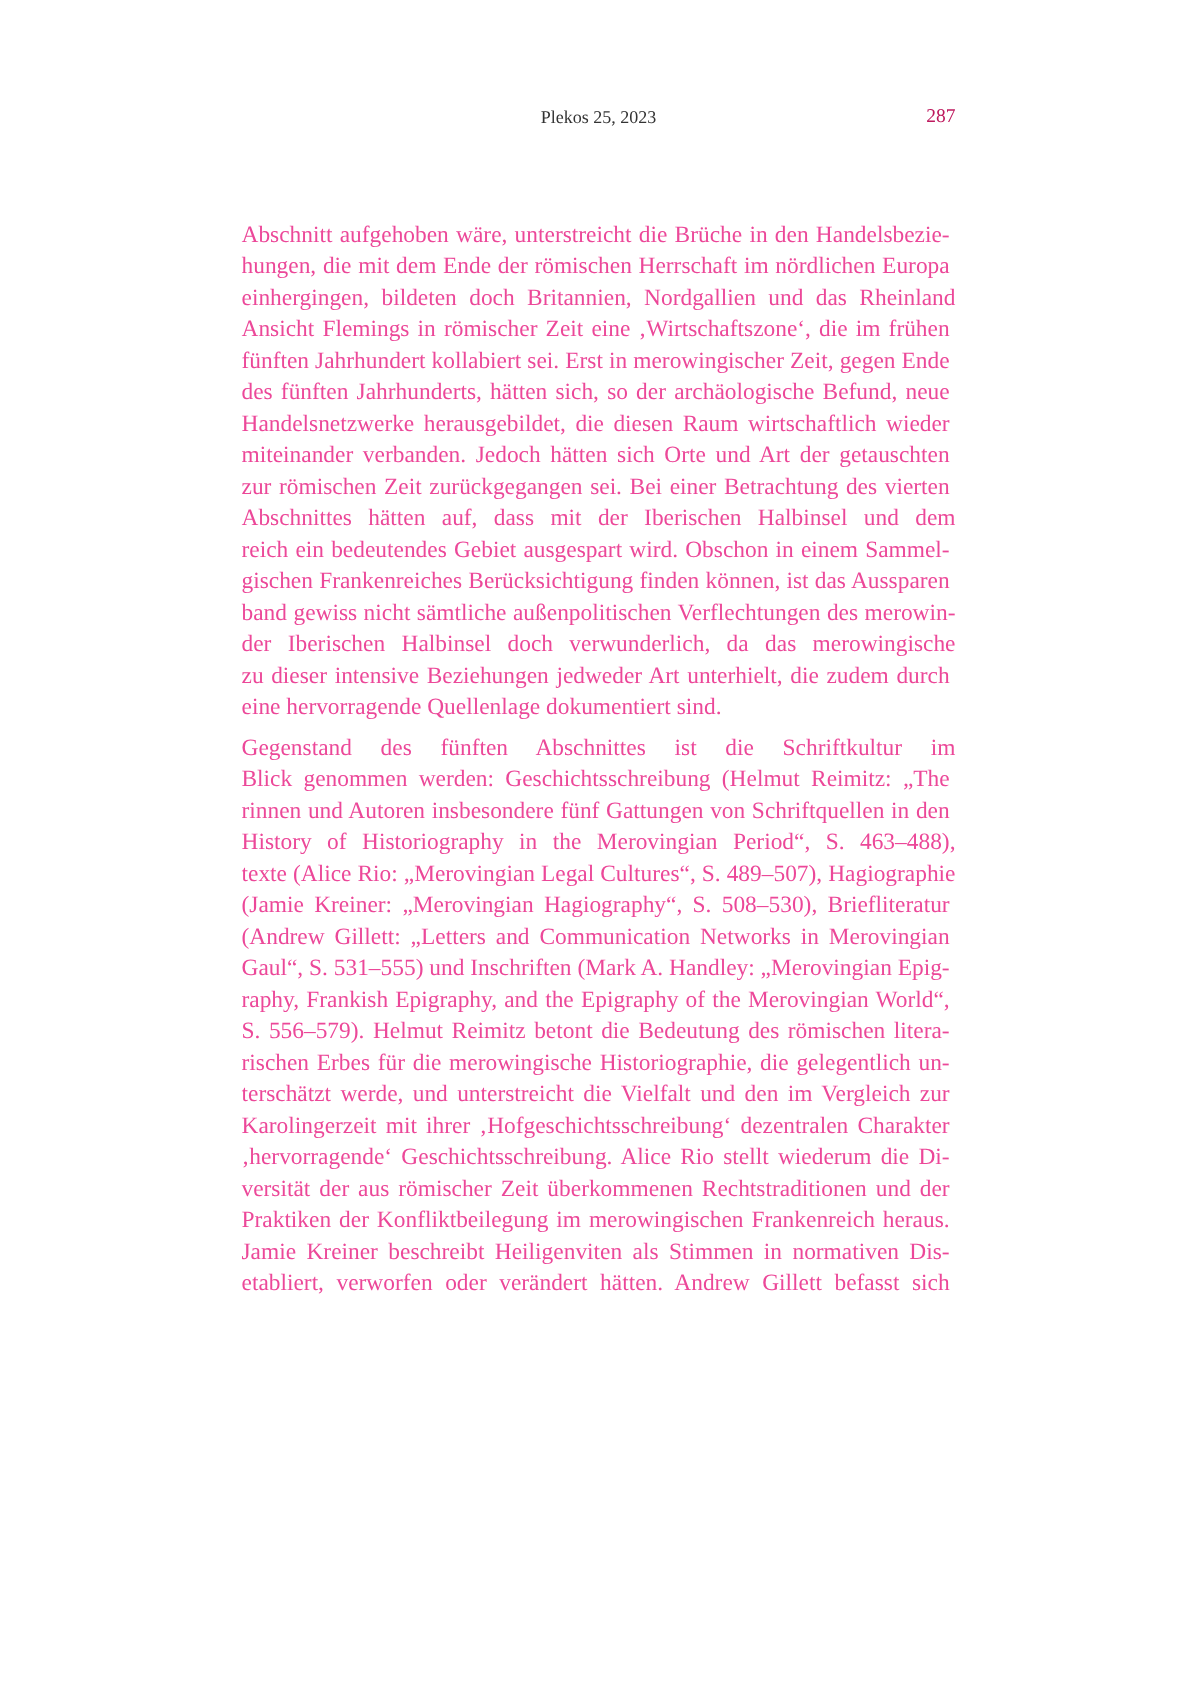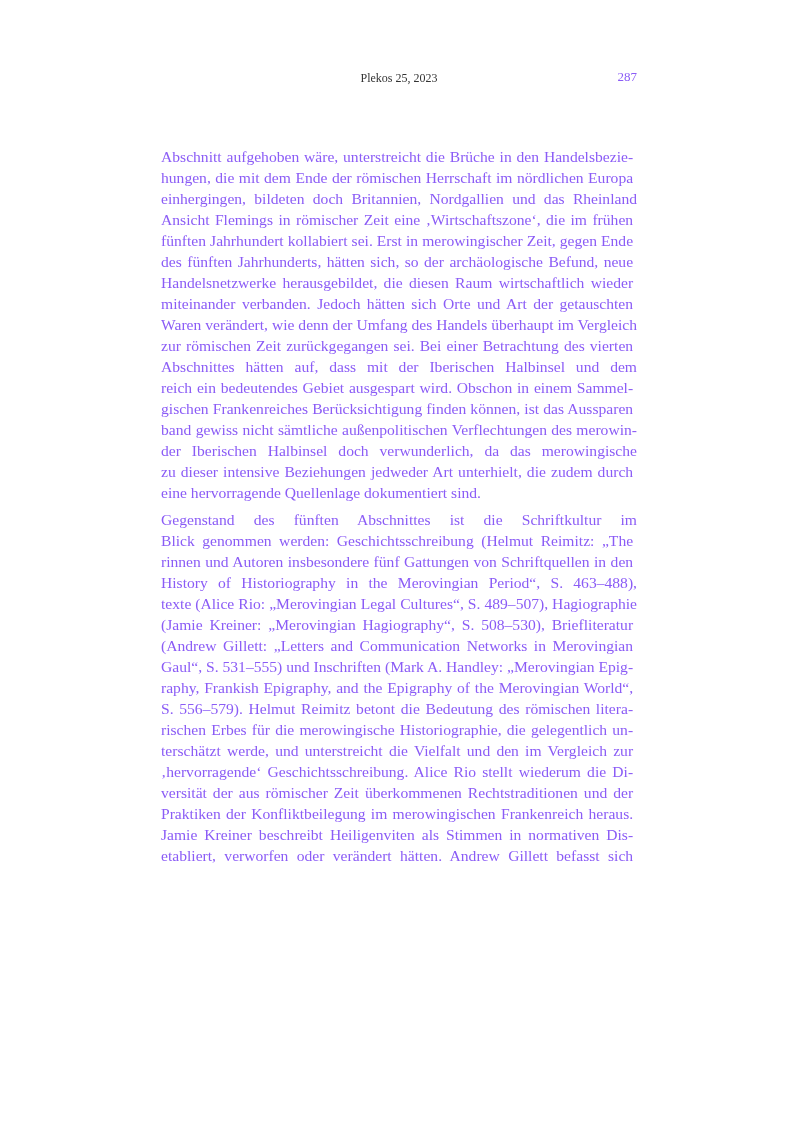--- a/index.html
+++ b/index.html
@@ -4,25 +4,25 @@
 <style>
   html, body { margin: 0; padding: 0; background: #ffffff; }
   body { width: 799px; height: 1131px; position: relative; overflow: hidden; }
   .page { position: absolute; left: 0; top: 0; width: 799px; height: 1131px; background: #fff; }
   .running-head {
     position: absolute; top: 71px; left: 161px; width: 476px;
     font-family: "Liberation Serif", "DejaVu Serif", serif;
     font-size: 12px; color: #333;
   }
   .running-head .journal { position: absolute; left: 0; right: 0; text-align: center; }
-  .running-head .pageno { position: absolute; right: 0; top: -2px; font-size: 13px; color: #8b5cf6; }
+  .running-head .pageno { position: absolute; right: 0; top: -2px; font-size: 13px; color: #be185d; }
   .body-text {
     position: absolute; left: 161px; top: 146px; width: 476px;
     font-family: "Liberation Serif", "DejaVu Serif", serif;
-    font-size: 15.6px; line-height: 21px; color: #8b5cf6;
+    font-size: 15.6px; line-height: 21px; color: #ec4899;
   }
   .para { margin: 0; }
   .para + .para { margin-top: 6px; }
   .line { display: block; text-align: justify; text-align-last: justify; white-space: nowrap; height: 21px; }
   .line.last { text-align-last: left; }
   .line span { display: block; text-align: justify; text-align-last: justify; }
 </style>
 </head>
 <body>
 
@@ -50,23 +50,20 @@
           <span style="white-space: normal; height: 21px; overflow: hidden;">fünften Jahrhundert kollabiert sei. Erst in merowingischer Zeit, gegen Ende ​</span>
         </span>
       <span class="line" style="white-space: normal;">
           <span style="white-space: normal; height: 21px; overflow: hidden;">des fünften Jahrhunderts, hätten sich, so der archäologische Befund, neue ​</span>
         </span>
       <span class="line" style="white-space: normal;">
           <span style="white-space: normal; height: 21px; overflow: hidden;">Handelsnetzwerke herausgebildet, die diesen Raum wirtschaftlich wieder ​</span>
         </span>
       <span class="line" style="white-space: normal;">
           <span style="white-space: normal; height: 21px; overflow: hidden;">miteinander verbanden. Jedoch hätten sich Orte und Art der getauschten ​</span>
-        </span>
-      <span class="line" style="white-space: normal;">
-          <span style="white-space: normal; height: 21px; overflow: hidden;">Waren verändert, wie denn der Umfang des Handels überhaupt im Vergleich ​</span>
         </span>
       <span class="line" style="white-space: normal;">
           <span style="white-space: normal; height: 21px; overflow: hidden;">zur römischen Zeit zurückgegangen sei. Bei einer Betrachtung des vierten ​</span>
         </span>
       <span class="line" style="white-space: normal;">
           <span style="white-space: normal; height: 21px; overflow: hidden;">Abschnittes hätten auf, dass mit der Iberischen Halbinsel und dem Westgoten- ​</span>
         </span>
       <span class="line" style="white-space: normal;">
           <span style="white-space: normal; height: 21px; overflow: hidden;">reich ein bedeutendes Gebiet ausgespart wird. Obschon in einem Sammel- ​</span>
         </span>
@@ -115,20 +112,23 @@
       <span class="line" style="white-space: normal;">
           <span style="white-space: normal; height: 21px; overflow: hidden;">S. 556–579). Helmut Reimitz betont die Bedeutung des römischen litera- ​</span>
         </span>
       <span class="line" style="white-space: normal;">
           <span style="white-space: normal; height: 21px; overflow: hidden;">rischen Erbes für die merowingische Historiographie, die gelegentlich un- ​</span>
         </span>
       <span class="line" style="white-space: normal;">
           <span style="white-space: normal; height: 21px; overflow: hidden;">terschätzt werde, und unterstreicht die Vielfalt und den im Vergleich zur ​</span>
         </span>
       <span class="line" style="white-space: normal;">
+          <span style="white-space: normal; height: 21px; overflow: hidden;">Karolingerzeit mit ihrer ‚Hofgeschichtsschreibung‘ dezentralen Charakter ​</span>
+        </span>
+      <span class="line" style="white-space: normal;">
           <span style="white-space: normal; height: 21px; overflow: hidden;">‚hervorragende‘ Geschichtsschreibung. Alice Rio stellt wiederum die Di- ​</span>
         </span>
       <span class="line" style="white-space: normal;">
           <span style="white-space: normal; height: 21px; overflow: hidden;">versität der aus römischer Zeit überkommenen Rechtstraditionen und der ​</span>
         </span>
       <span class="line" style="white-space: normal;">
           <span style="white-space: normal; height: 21px; overflow: hidden;">Praktiken der Konfliktbeilegung im merowingischen Frankenreich heraus. ​</span>
         </span>
       <span class="line" style="white-space: normal;">
           <span style="white-space: normal; height: 21px; overflow: hidden;">Jamie Kreiner beschreibt Heiligenviten als Stimmen in normativen Dis- ​</span>

